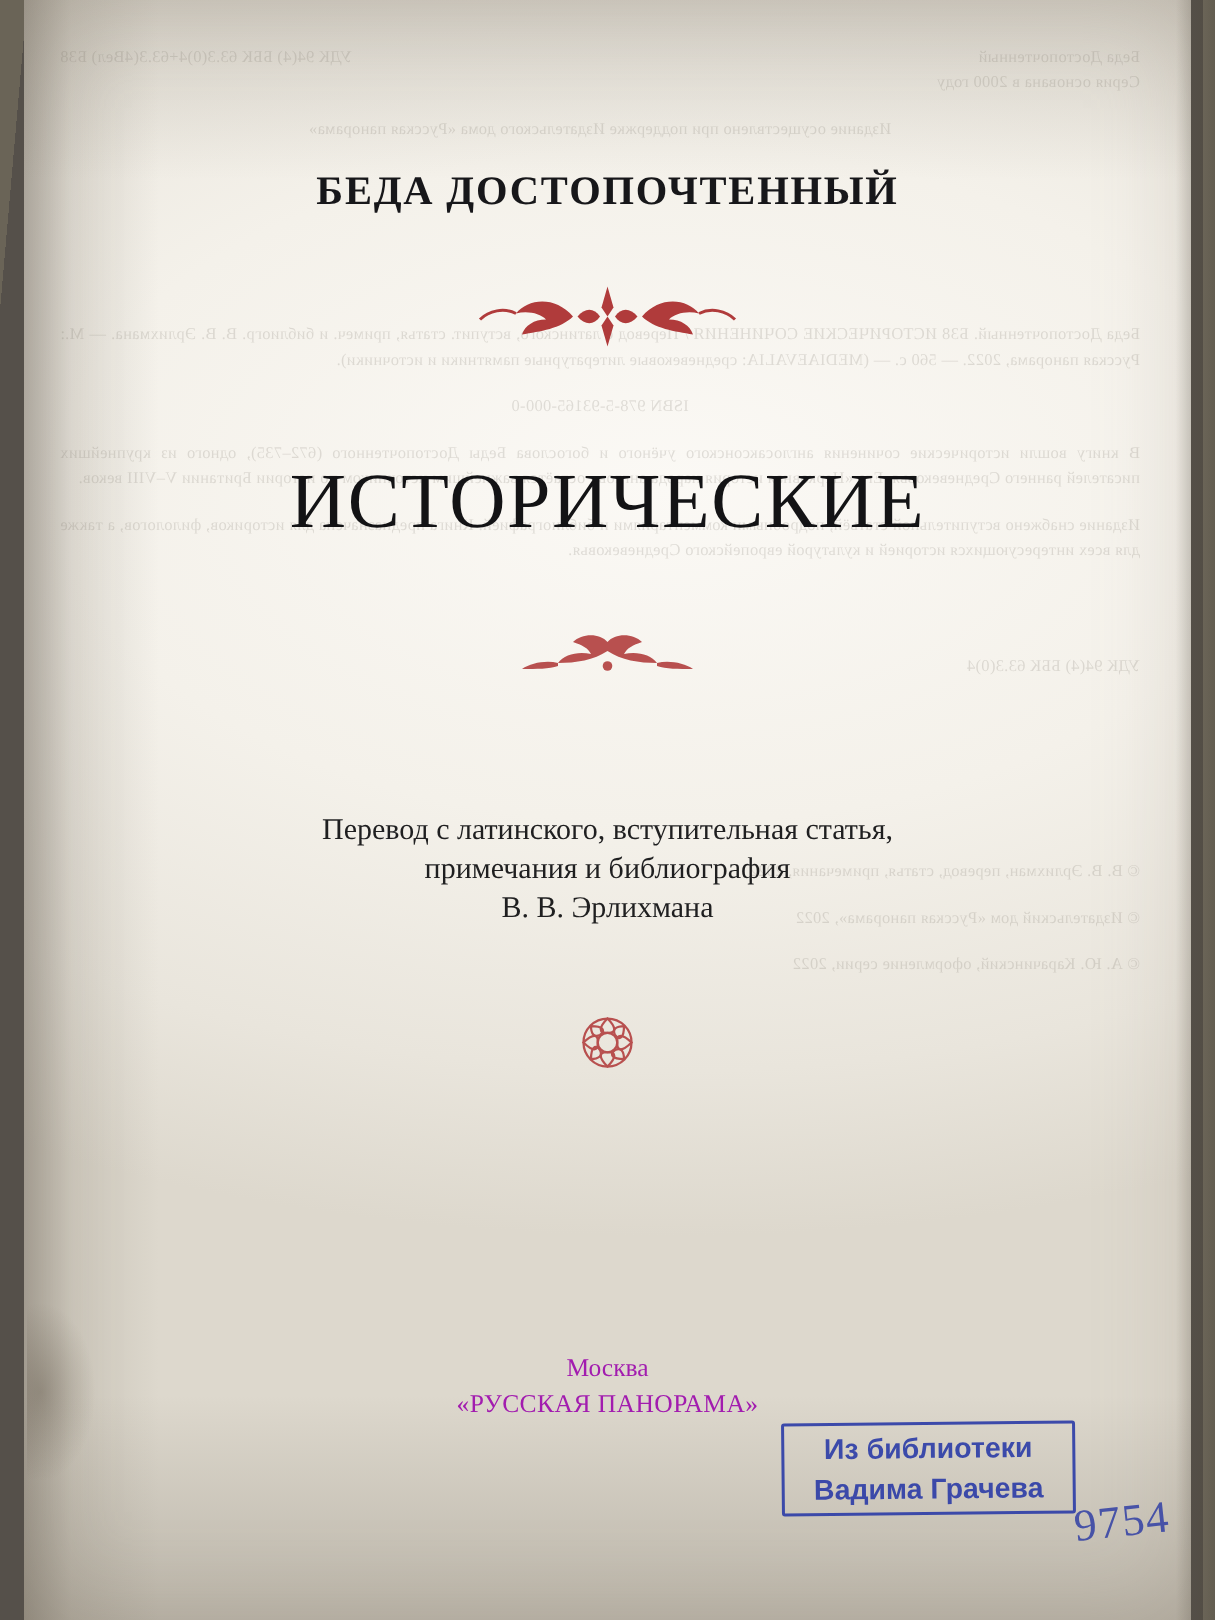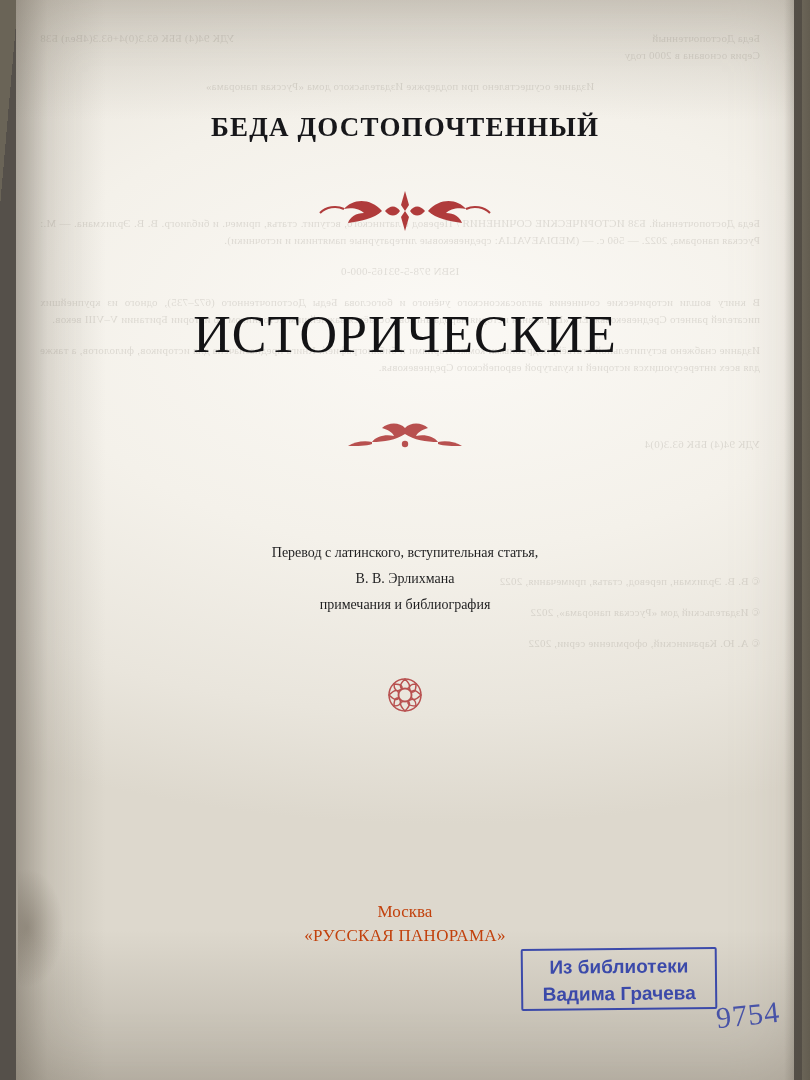--- a/index.html
+++ b/index.html
@@ -153,34 +153,34 @@
     margin-top: 44px;
   }
   .title .l2 { display: block; }
 
   .credits {
     position: absolute;
     top: 540px;
     left: 0;
     width: 100%;
     text-align: center;
-    font-size: 14px;
+    font-size: 20px;
     line-height: 26px;
     color: #1f1f20;
   }
 
   .imprint {
     position: absolute;
     top: 900px;
     left: 0;
     width: 100%;
     text-align: center;
     font-size: 17px;
     line-height: 24px;
-    color: #c2410c;
+    color: #a21caf;
   }
   .imprint .pub { letter-spacing: 0.3px; }
 
   
   .stamp {
     position: absolute;
     left: 505px;
     top: 948px;
     width: 196px;
     height: 62px;
@@ -287,22 +287,22 @@
           <path d="M75 10 C70 4 58 4 52 10 C58 12 62 14 64 18 C56 16 46 18 42 24 C54 24 66 22 75 16 C84 22 96 24 108 24 C104 18 94 16 86 18 C88 14 92 12 98 10 C92 4 80 4 75 10 Z"></path>
           <path d="M42 24 C34 22 24 24 18 28 C28 28 36 28 42 26 Z"></path>
           <path d="M108 24 C116 22 126 24 132 28 C122 28 114 28 108 26 Z"></path>
           <circle cx="75" cy="26" r="3.2"></circle>
         </g>
       </svg>
     </div>
 
     <div class="credits">
       <div>Перевод с латинского, вступительная статья,</div>
+      <div>примечания и библиография</div>
       <div>В. В. Эрлихмана</div>
-      <div>примечания и библиография</div>
     </div>
 
     <div class="orn-rosette">
       <svg width="54" height="54" viewBox="0 0 54 54" fill="none" aria-hidden="true">
         <g stroke="#b8504f" stroke-width="1.5" fill="none">
           <circle cx="27" cy="27" r="16"></circle>
           <circle cx="27" cy="27" r="6.5"></circle>
           <path d="M27 11 C33 17 33 21 27 20.5 C21 21 21 17 27 11 Z"></path>
           <path d="M43 27 C37 33 33 33 33.5 27 C33 21 37 21 43 27 Z"></path>
           <path d="M27 43 C21 37 21 33 27 33.5 C33 33 33 37 27 43 Z"></path>

